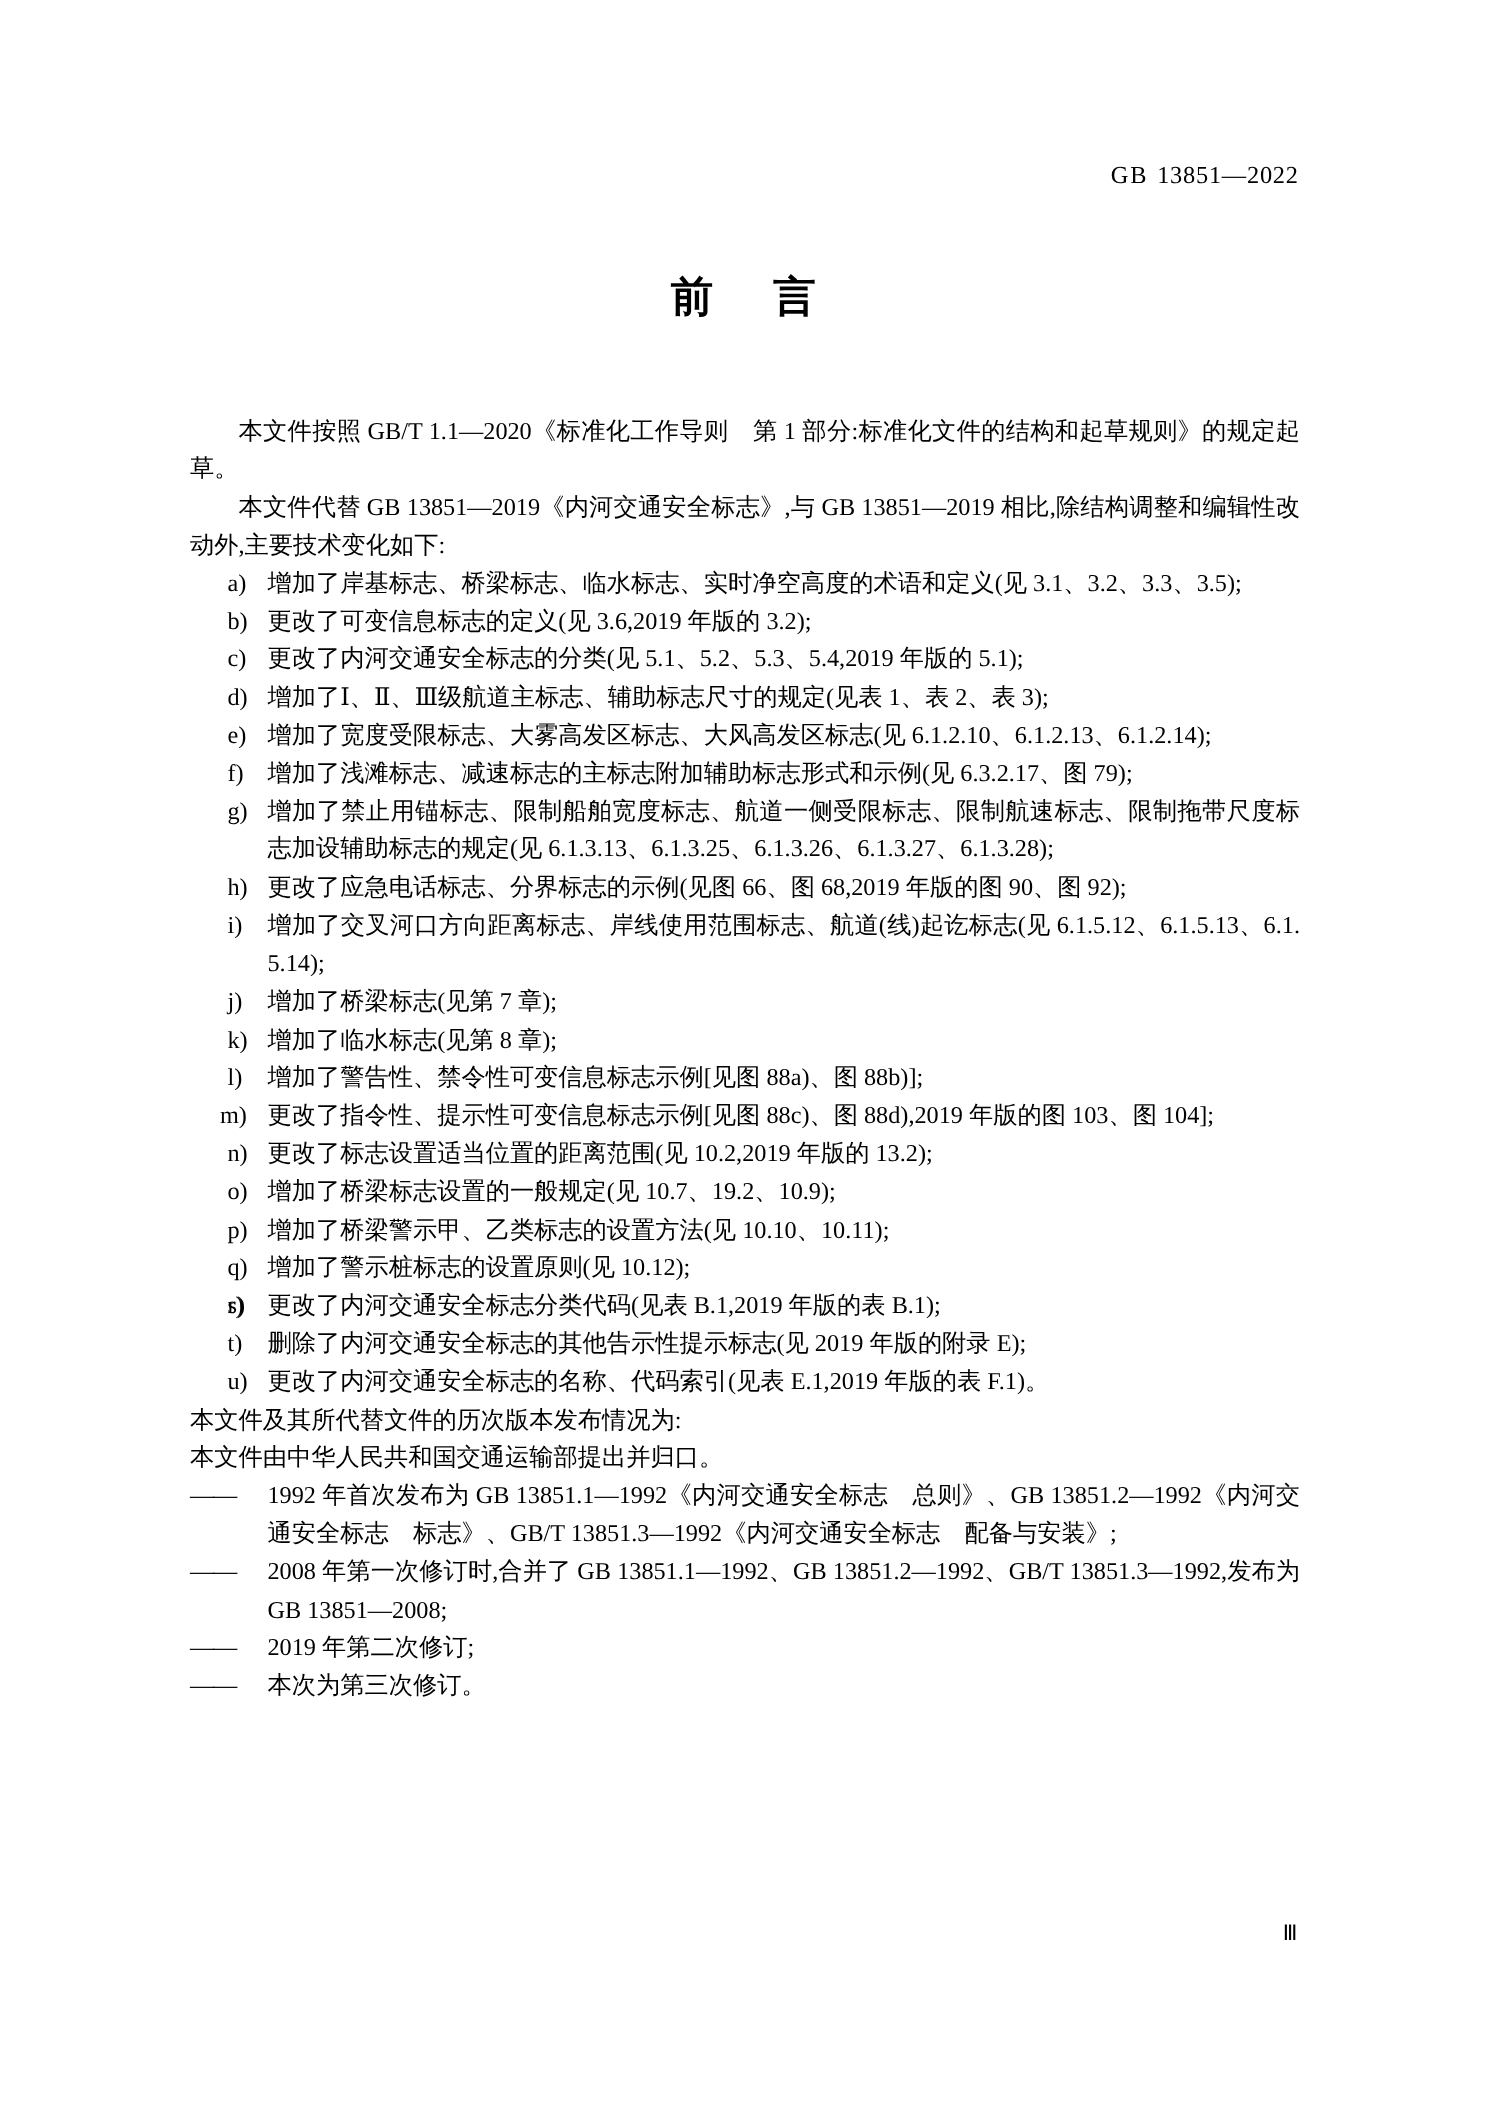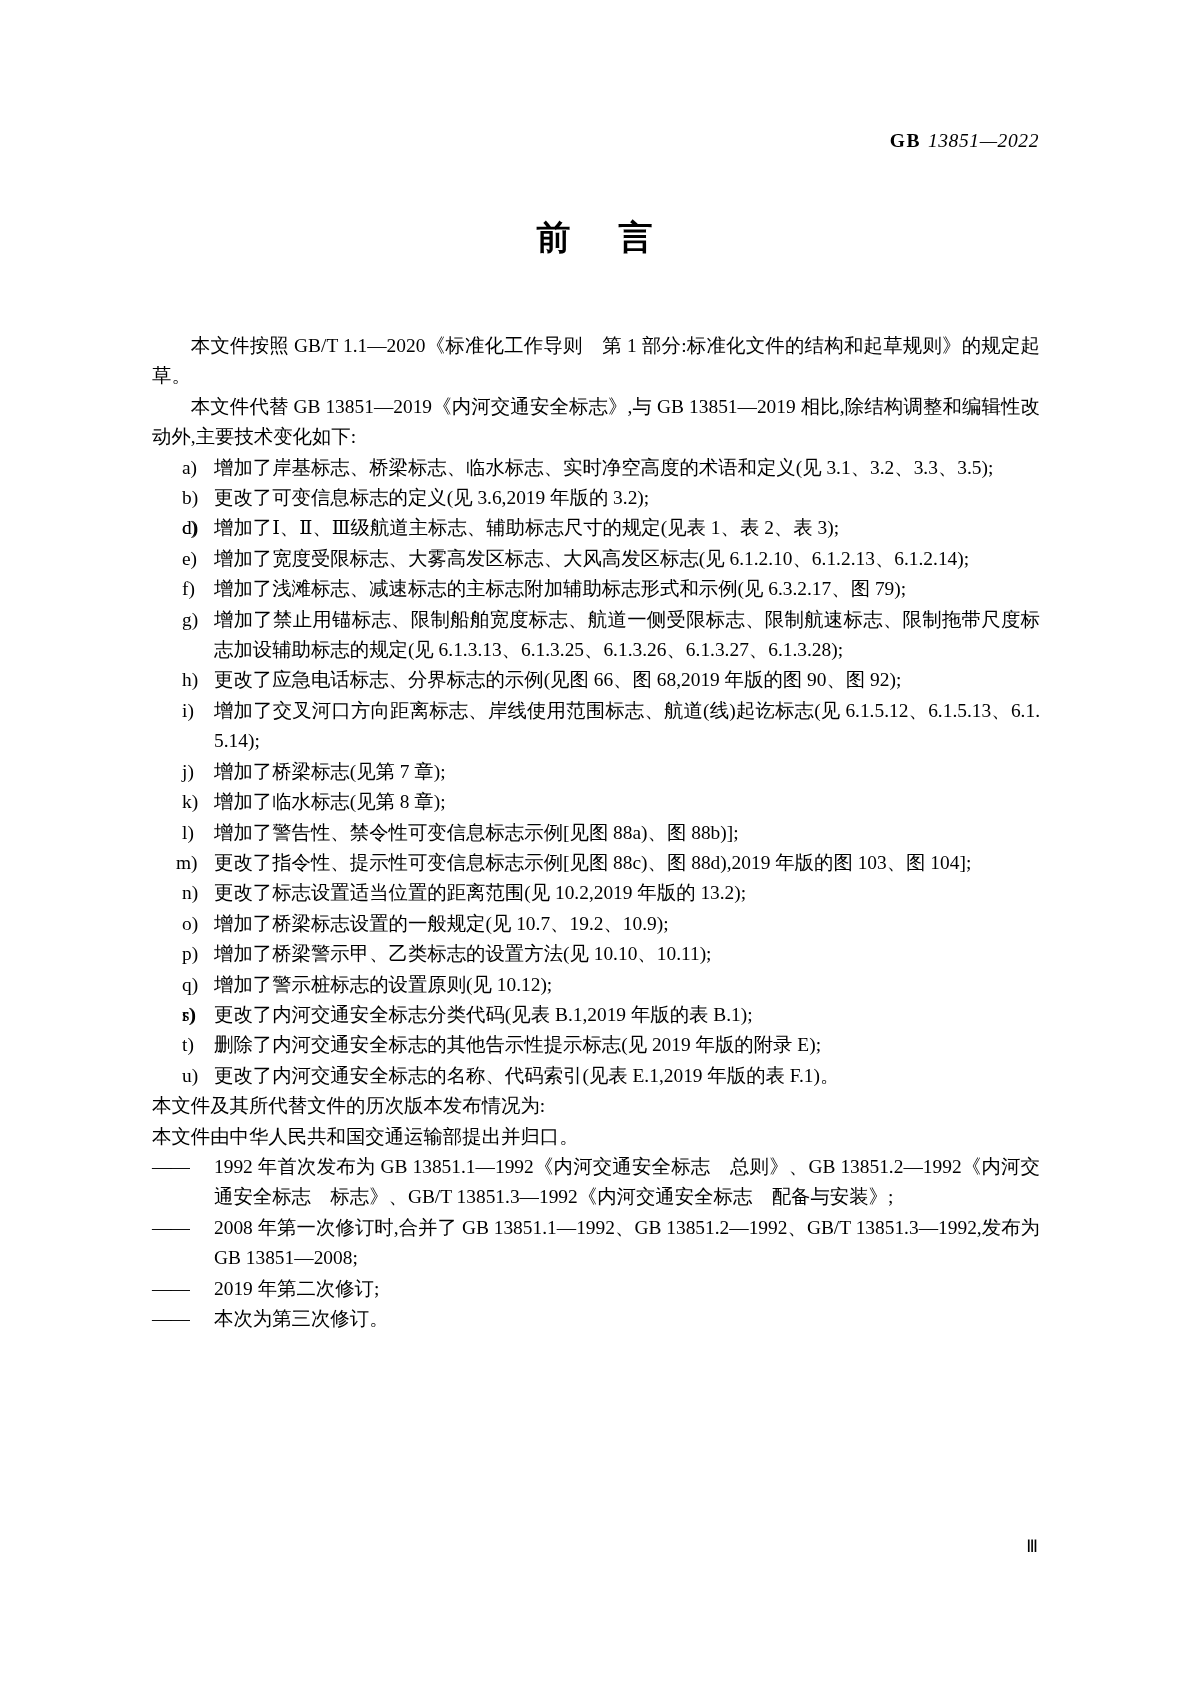--- a/index.html
+++ b/index.html
@@ -24,27 +24,26 @@
   .running-head {
     position: absolute;
     top: 130px;
     right: 152px;
     font-family: "Liberation Serif", serif;
     font-size: 19.5px;
     letter-spacing: 0.6px;
     white-space: nowrap;
   }
   .running-head .gb {
-    font-weight: bold;
+    font-weight: normal;
     letter-spacing: 1.5px;
   }
   .running-head .num {
     font-weight: normal;
     margin-left: 7px;
-    font-style: italic;
   }
 
   
   .doc-title {
     position: absolute;
     top: 215px;
     left: 0;
     width: 1191px;
     text-align: center;
     font-family: "DejaVu Sans", "Liberation Sans", sans-serif;
@@ -150,21 +149,21 @@
 
   <div class="body-block">
 
     <p class="para">本文件按照 GB/T 1.1—2020《标准化工作导则　第 1 部分:标准化文件的结构和起草规则》的规定起草。</p>
 
     <p class="para">本文件代替 GB 13851—2019《内河交通安全标志》,与 GB 13851—2019 相比,除结构调整和编辑性改动外,主要技术变化如下:</p>
 
     <ul class="list">
       <li><span class="marker">a)</span><span>增加了岸基标志、桥梁标志、临水标志、实时净空高度的术语和定义(见 3.1、3.2、3.3、3.5);</span></li>
       <li><span class="marker">b)</span><span>更改了可变信息标志的定义(见 3.6,2019 年版的 3.2);</span></li>
-      <li><span class="marker">c)</span></li>
+      <li><span class="marker">c)</span><span>更改了内河交通安全标志的分类(见 5.1、5.2、5.3、5.4,2019 年版的 5.1);</span></li>
       <li><span class="marker">d)</span><span>增加了Ⅰ、Ⅱ、Ⅲ级航道主标志、辅助标志尺寸的规定(见表 1、表 2、表 3);</span></li>
       <li><span class="marker">e)</span><span>增加了宽度受限标志、大雾高发区标志、大风高发区标志(见 6.1.2.10、6.1.2.13、6.1.2.14);</span></li>
       <li><span class="marker">f)</span><span>增加了浅滩标志、减速标志的主标志附加辅助标志形式和示例(见 6.3.2.17、图 79);</span></li>
       <li><span class="marker">g)</span><span>增加了禁止用锚标志、限制船舶宽度标志、航道一侧受限标志、限制航速标志、限制拖带尺度标志加设辅助标志的规定(见 6.1.3.13、6.1.3.25、6.1.3.26、6.1.3.27、6.1.3.28);</span></li>
       <li><span class="marker">h)</span><span>更改了应急电话标志、分界标志的示例(见图 66、图 68,2019 年版的图 90、图 92);</span></li>
       <li><span class="marker">i)</span><span>增加了交叉河口方向距离标志、岸线使用范围标志、航道(线)起讫标志(见 6.1.5.12、6.1.5.13、6.1.5.14);</span></li>
       <li><span class="marker">j)</span><span>增加了桥梁标志(见第 7 章);</span></li>
       <li><span class="marker">k)</span><span>增加了临水标志(见第 8 章);</span></li>
       <li><span class="marker">l)</span><span>增加了警告性、禁令性可变信息标志示例[见图 88a)、图 88b)];</span></li>
       <li class="wide"><span class="marker">m)</span><span>更改了指令性、提示性可变信息标志示例[见图 88c)、图 88d),2019 年版的图 103、图 104];</span></li>

